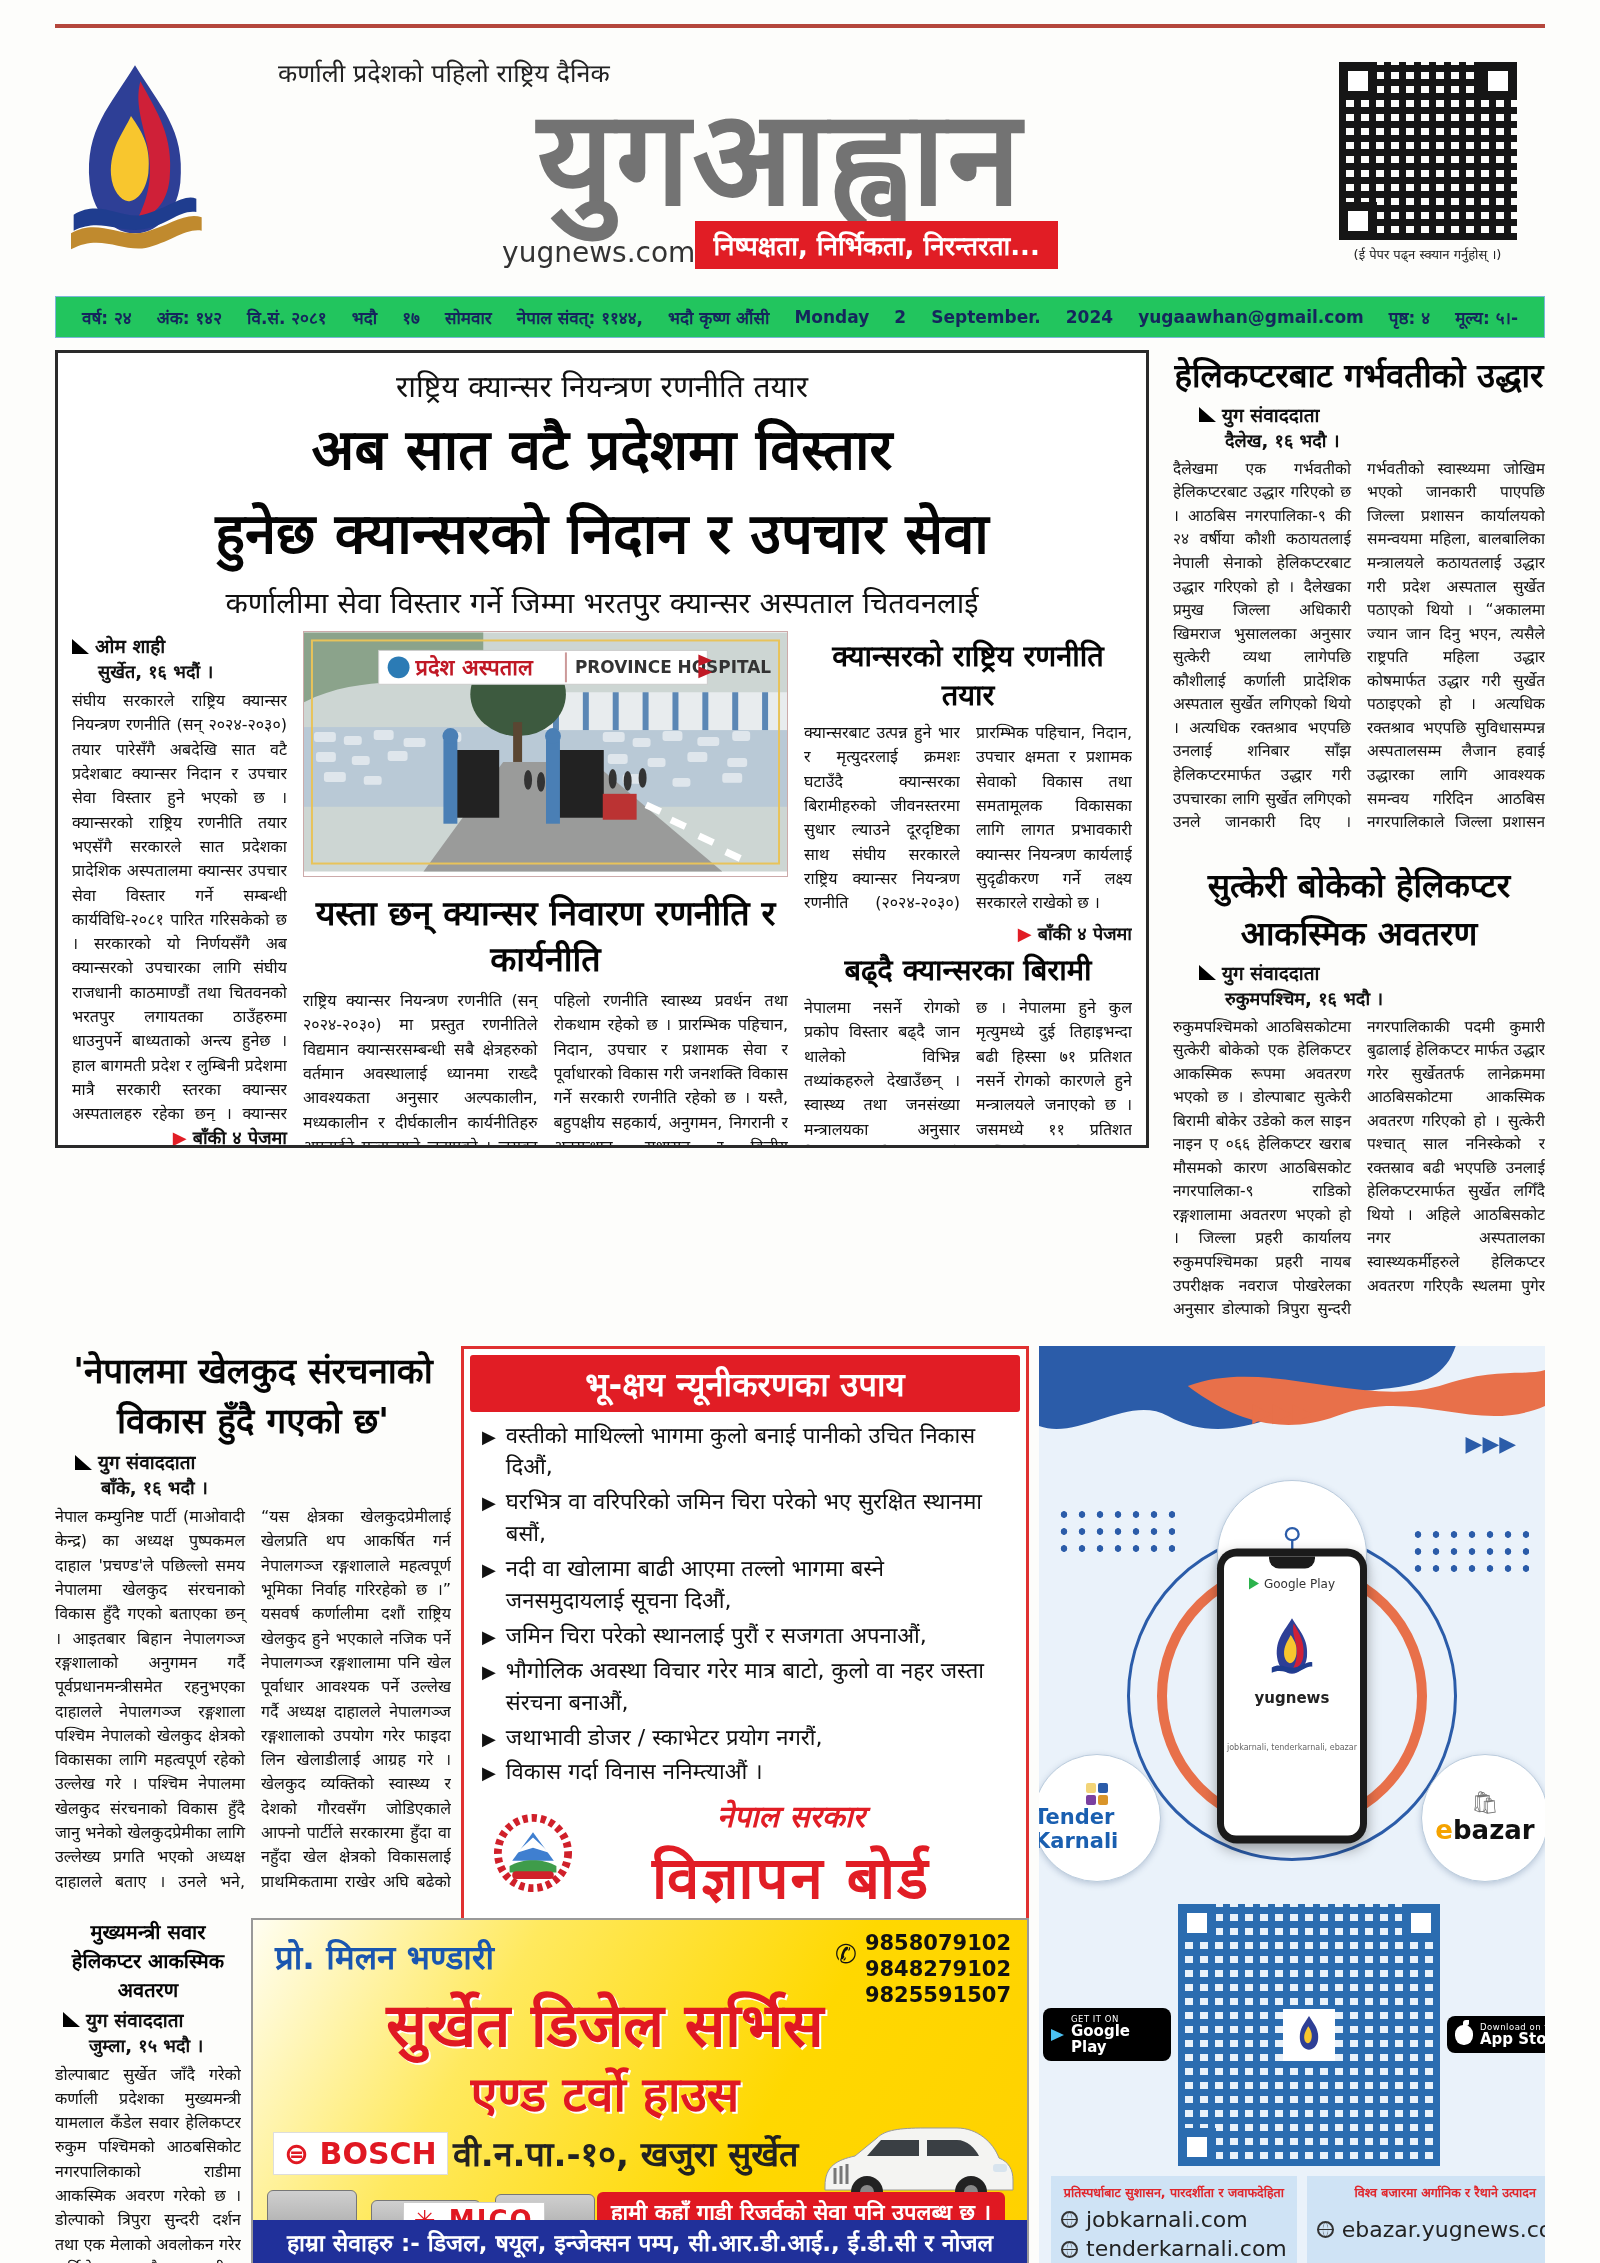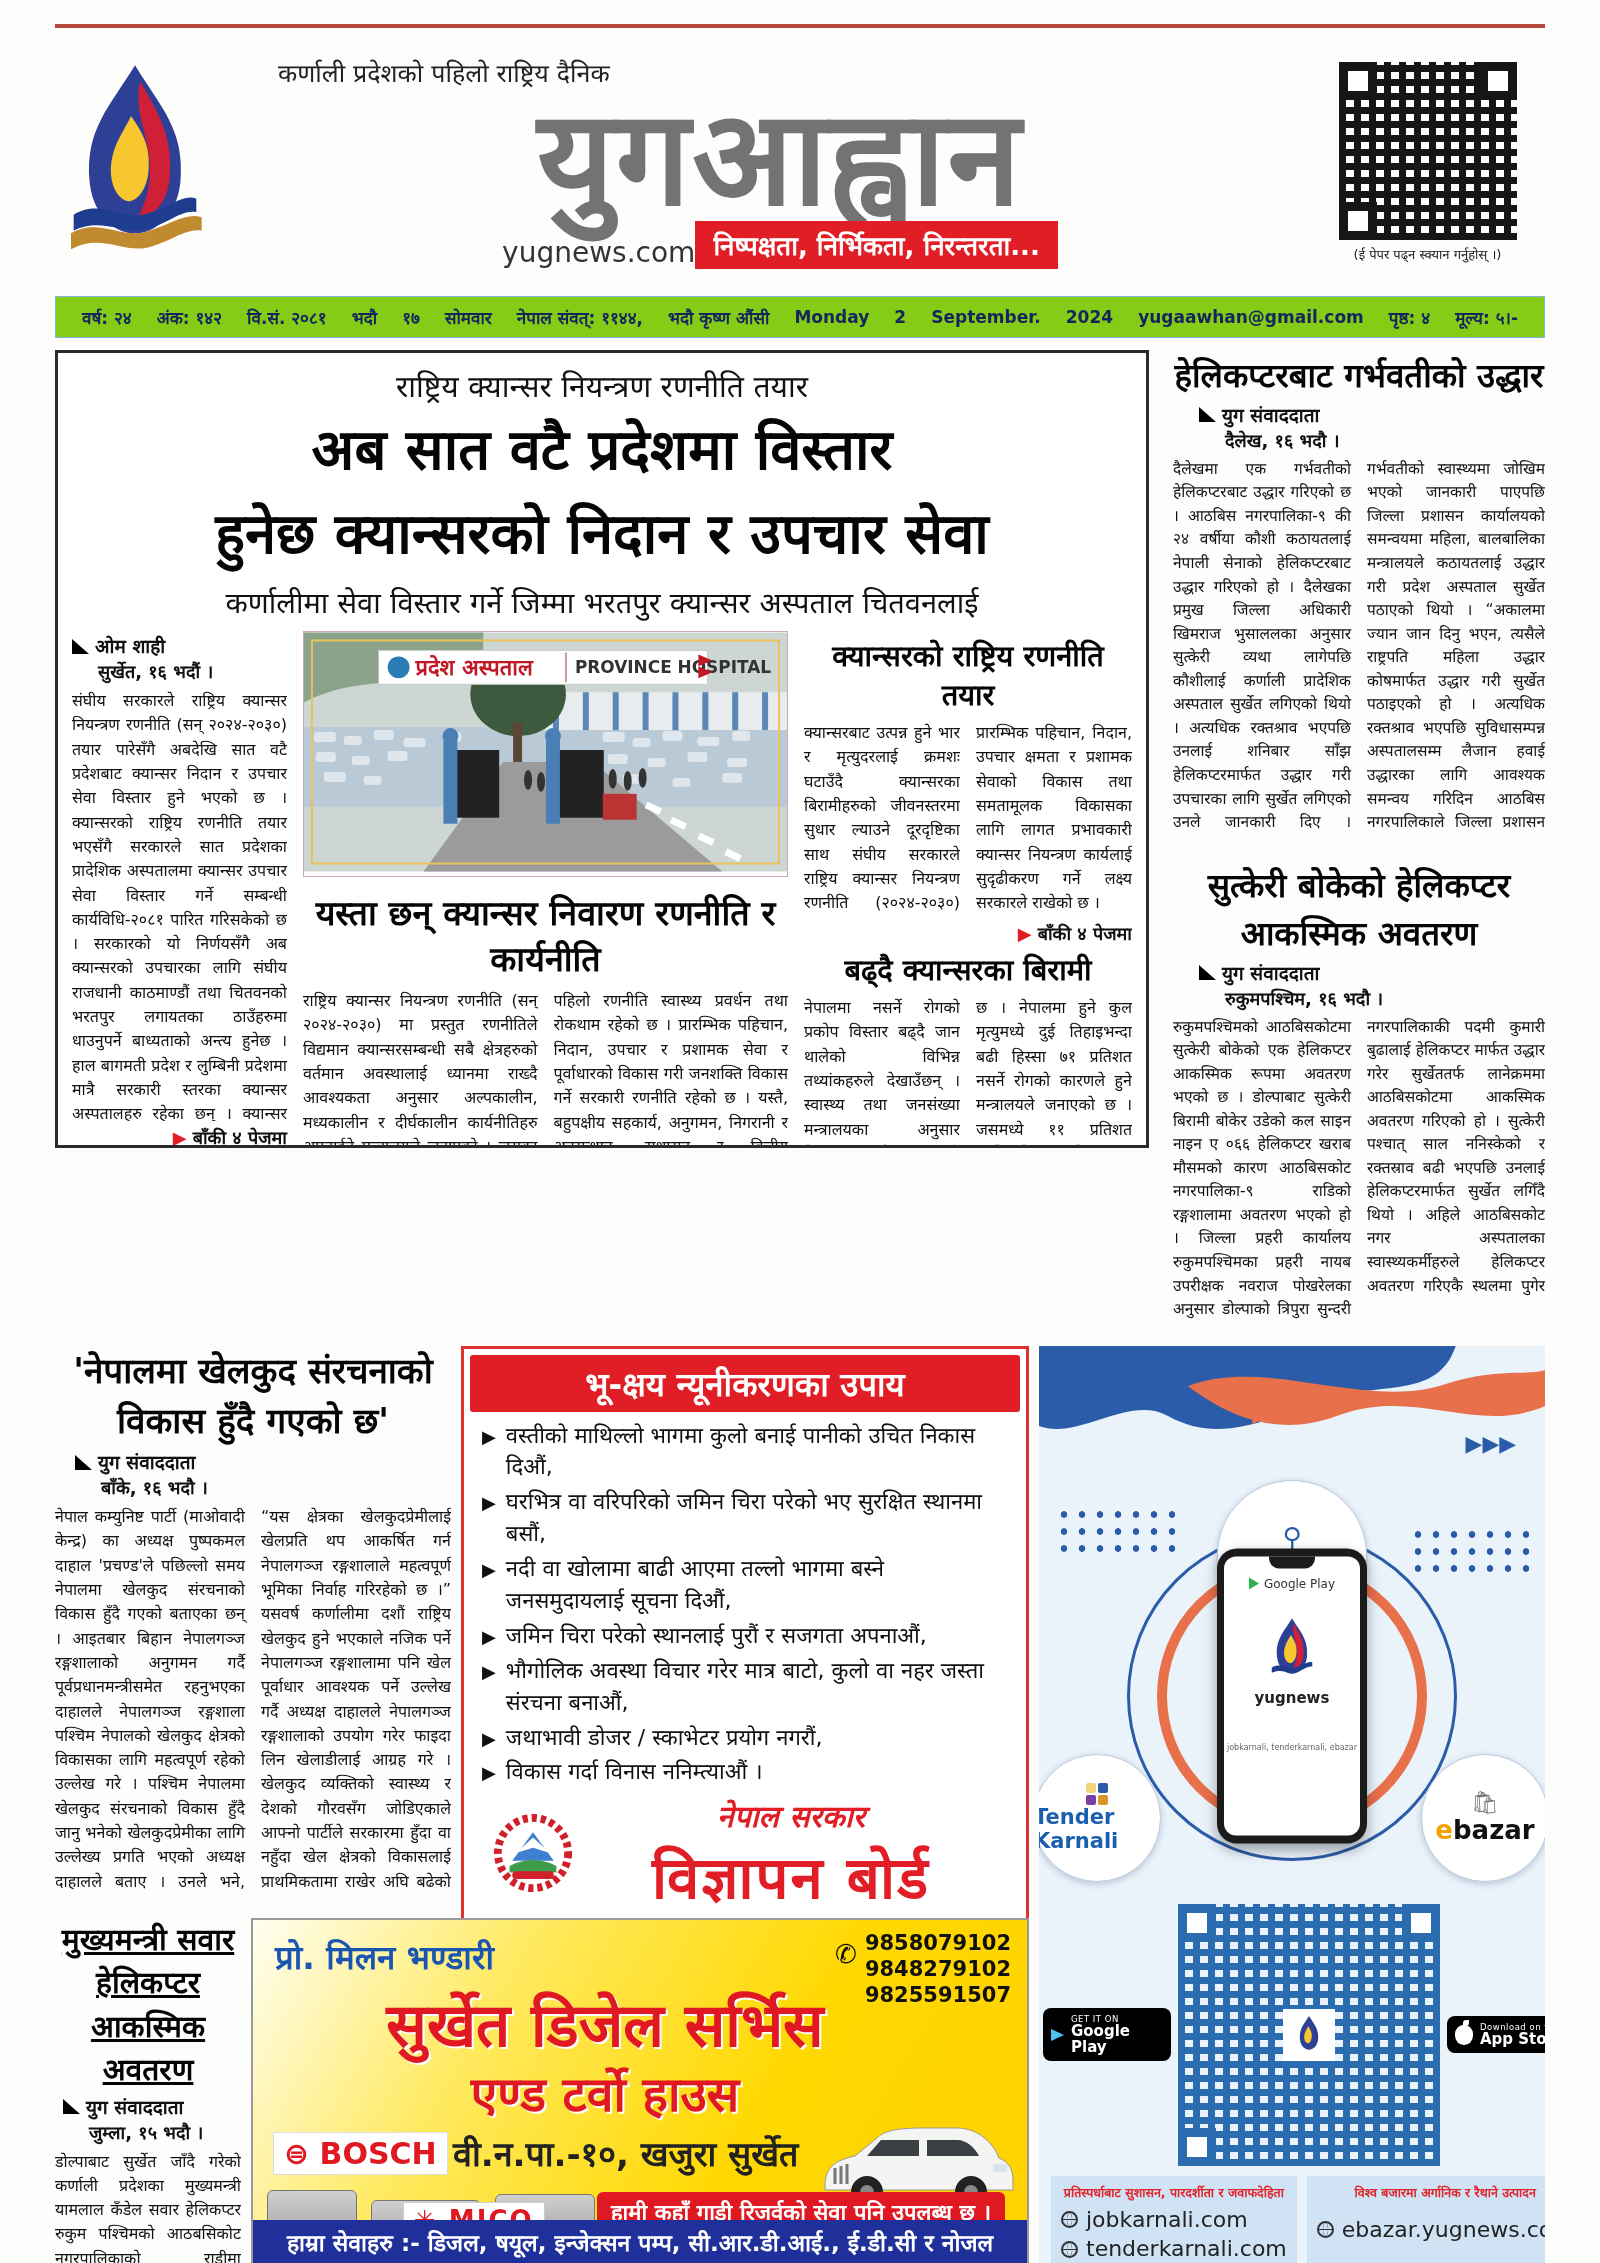--- a/index.html
+++ b/index.html
@@ -18,21 +18,21 @@
   .mast-qr{text-align:center;}
   .qr{position:relative;margin:0 auto;background:
       repeating-linear-gradient(0deg,currentColor 0 7px,transparent 7px 14px),
       repeating-linear-gradient(90deg,currentColor 0 7px,transparent 7px 15px);}
   .qr-black{color:#161616;width:178px;height:178px;}
   .qr .f{position:absolute;width:38px;height:38px;border:9px solid currentColor;background:#fff;}
   .qr .f.tl{top:0;left:0}.qr .f.tr{top:0;right:0}.qr .f.bl{bottom:0;left:0}
   .qr .ctr{position:absolute;left:50%;top:50%;transform:translate(-50%,-50%);width:52px;height:52px;background:#fff;display:flex;align-items:center;justify-content:center;}
   .qr-caption{font-size:13px;margin-top:5px;color:#222;}
   
-  .datebar{height:42px;background:#84cc16;border:1px solid #7db6d8;display:flex;align-items:center;justify-content:space-between;padding:8px 26px;font-size:17px;font-weight:bold;color:#15265c;}
+  .datebar{height:42px;background:#22c55e;border:1px solid #7db6d8;display:flex;align-items:center;justify-content:space-between;padding:8px 26px;font-size:17px;font-weight:bold;color:#15265c;}
   
   .upper{display:grid;grid-template-columns:1fr 372px;gap:24px;margin-top:12px;}
   .main-box{border:3px solid #2a2a2a;padding:8px 14px 6px;height:798px;overflow:hidden;background:#fff;}
   .kicker{text-align:center;font-size:30px;margin:4px 0 2px;}
   .headline{text-align:center;font-weight:bold;font-size:56px;line-height:1.5;color:#050505;}
   .subhead{text-align:center;font-size:29px;margin:6px 0 10px;}
   .lead-grid{display:grid;grid-template-columns:215px 485px 1fr;gap:16px;height:540px;overflow:hidden;}
   .np{font-size:16px;line-height:1.52;text-align:justify;}
   .clamp{overflow:hidden;}
   .byl{margin:2px 0 6px;}
@@ -68,21 +68,21 @@
   .psa-foot{display:flex;align-items:center;gap:14px;padding:2px 30px 0;}
   .psa-gov{flex:1;text-align:center;}
   .gov1{color:#e11d25;font-size:30px;font-weight:bold;font-style:italic;}
   .gov2{color:#e11d25;font-size:58px;font-weight:bold;letter-spacing:2px;}
   
   .visa{border:2px solid #f0a0a0;background:#fff;padding:0 14px 8px;}
   .visa-band{background:#e11d25;color:#fff;font-size:38px;font-weight:bold;text-align:center;padding:4px 0;margin:0 -14px 8px;}
   .visa .np{font-size:24px;line-height:1.5;}
   .visa .contact{font-size:24px;font-weight:bold;margin-top:4px;}
   
-  .cm .story-h{font-size:30px;text-decoration:underline;}
+  .cm .story-h{font-size:20px;}
   
   .dz-prop{position:absolute;top:14px;left:22px;color:#1a56b0;font-size:33px;font-weight:bold;}
   .dz-phones{position:absolute;top:10px;right:16px;font-size:21px;font-weight:bold;line-height:1.25;text-align:right;}
   .dz-phones .ph-ico{position:absolute;left:-30px;top:8px;font-size:26px;}
   .dz-t1{position:absolute;top:62px;left:0;right:70px;text-align:center;color:#e01822;font-size:60px;font-weight:bold;text-shadow:2px 2px 0 #fff;}
   .dz-t2{position:absolute;top:140px;left:0;right:70px;text-align:center;color:#e01822;font-size:48px;font-weight:bold;text-shadow:2px 2px 0 #fff;}
   .dz-bosch{position:absolute;top:212px;left:20px;background:#fff;padding:3px 10px;font-size:30px;font-weight:bold;color:#e01822;border:1px solid #ddd;}
   .dz-addr{position:absolute;top:210px;left:200px;font-size:34px;font-weight:bold;color:#222;}
   .dz-car{position:absolute;top:188px;right:10px;width:210px;height:110px;}
   .dz-pumps{position:absolute;top:268px;left:14px;width:430px;height:80px;display:flex;gap:14px;align-items:flex-end;}

